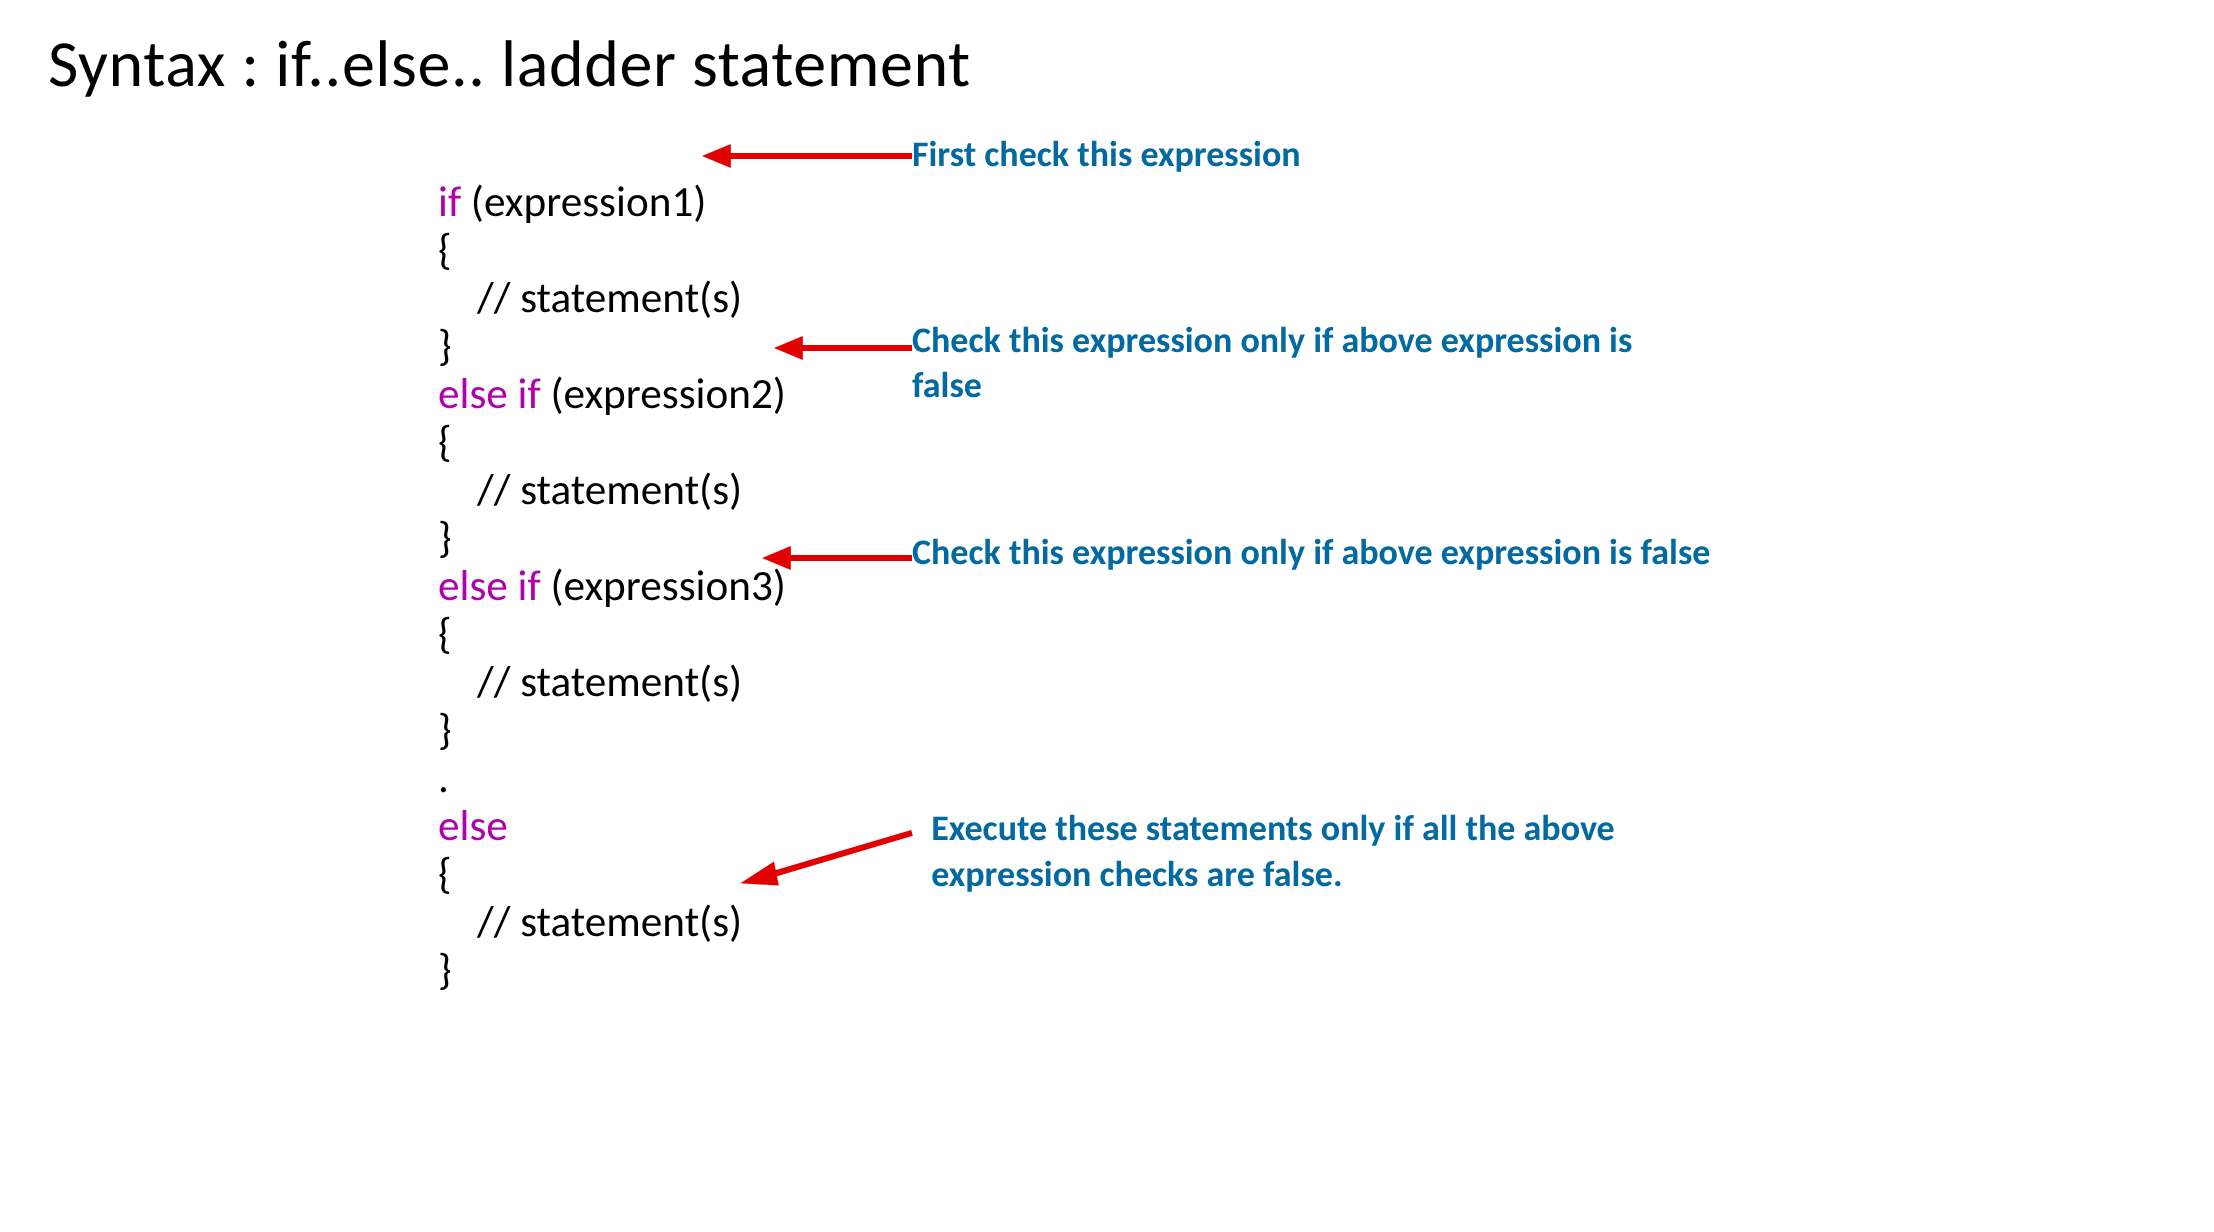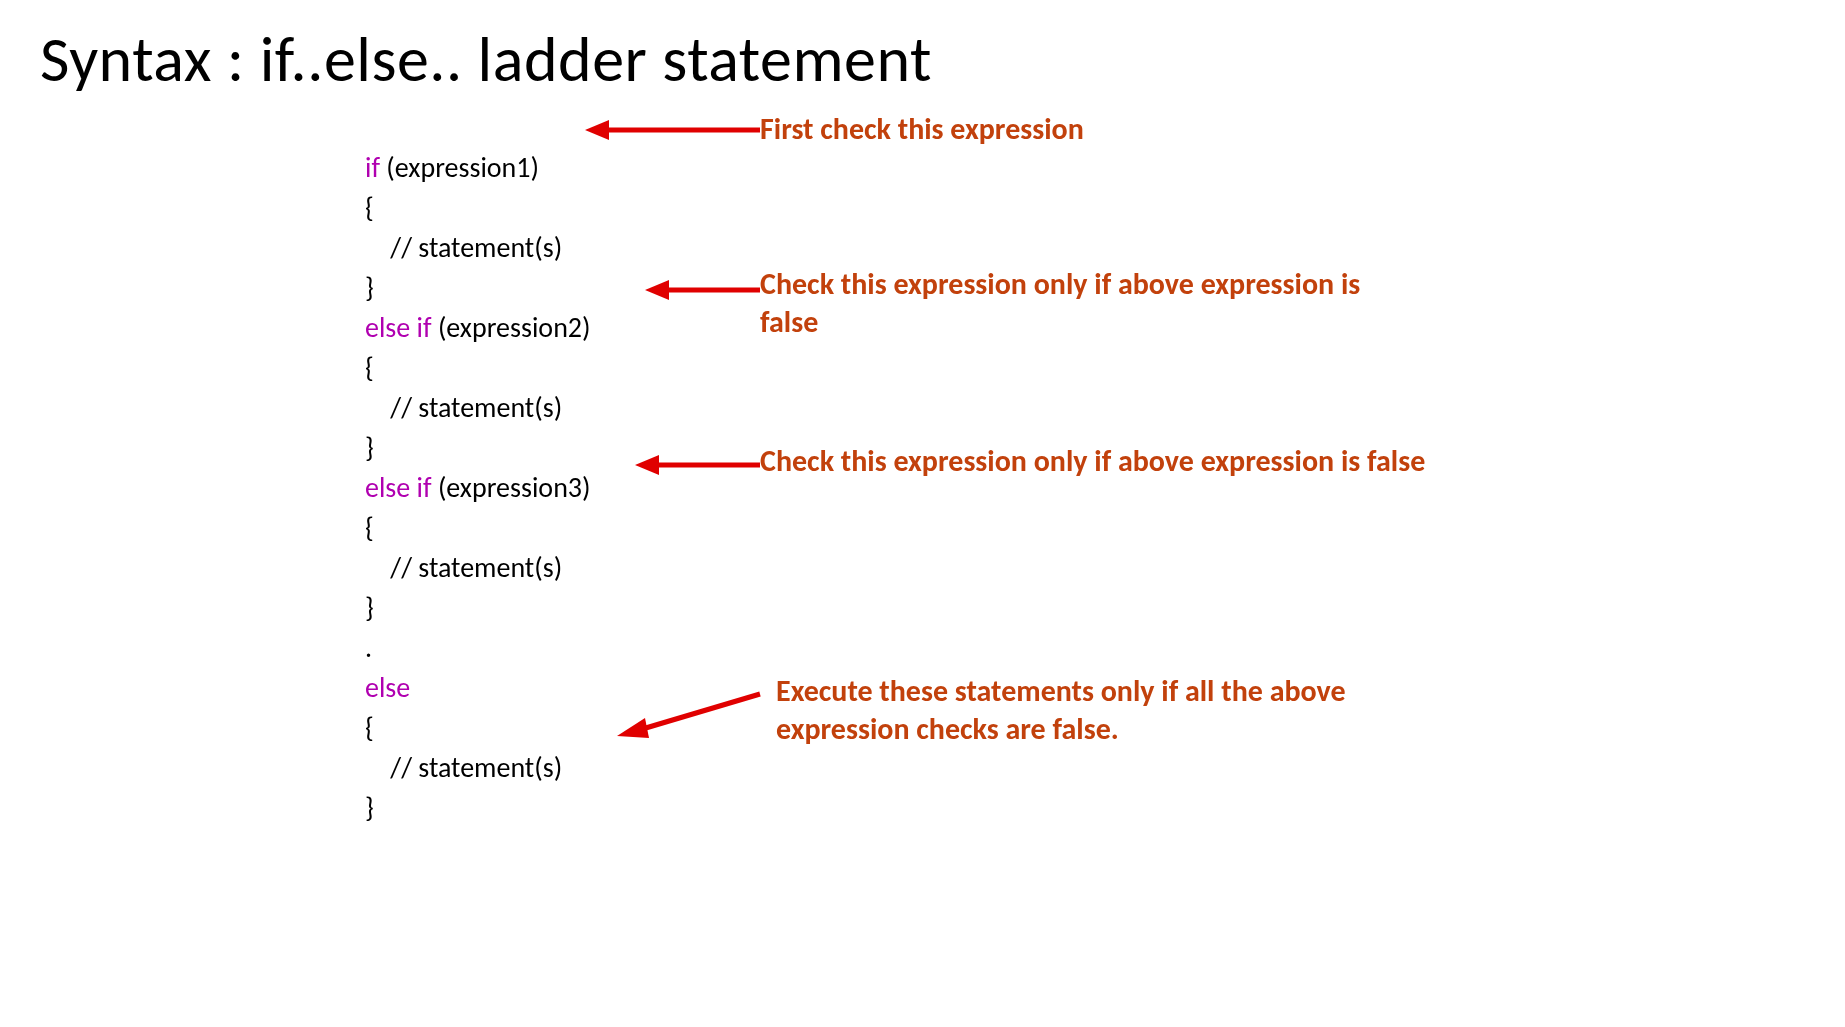--- a/index.html
+++ b/index.html
@@ -7,39 +7,39 @@
     padding: 0;
     background: #ffffff;
     font-family: "Segoe UI", "Calibri", Arial, sans-serif;
     color: #000;
     width: 1845px;
     height: 1027px;
     position: relative;
     overflow: hidden;
   }
   .title {
-    font-size: 64px;
+    font-size: 55px;
     font-weight: 400;
     margin: 20px 0 0 40px;
     letter-spacing: 0.5px;
   }
   .code-block {
     position: absolute;
     left: 365px;
     top: 108px;
-    font-size: 28px;
+    font-size: 36px;
     line-height: 40px;
     white-space: pre;
   }
   .kw {
     color: #b000b0;
   }
   .annotation {
     position: absolute;
-    color: #c2410c;
+    color: #0369a1;
     font-weight: 700;
     font-size: 30px;
     line-height: 38px;
   }
   .arrow {
     position: absolute;
   }
   .arrow svg line {
     stroke: #e00000;
     stroke-width: 5;

